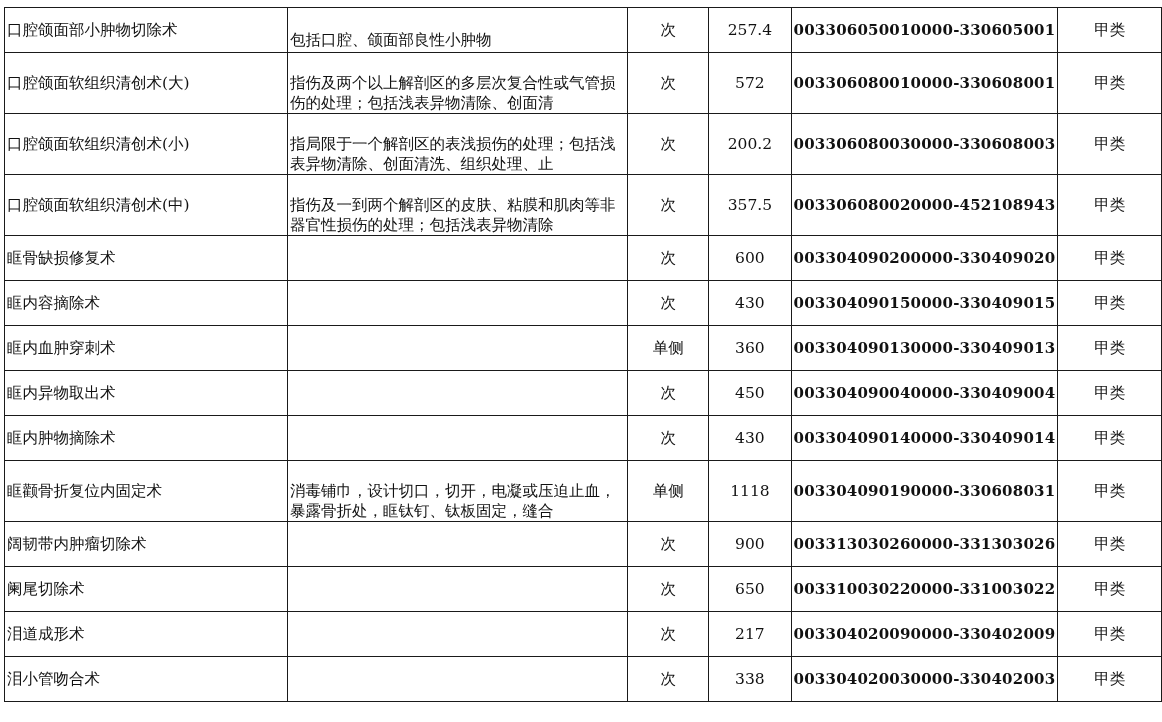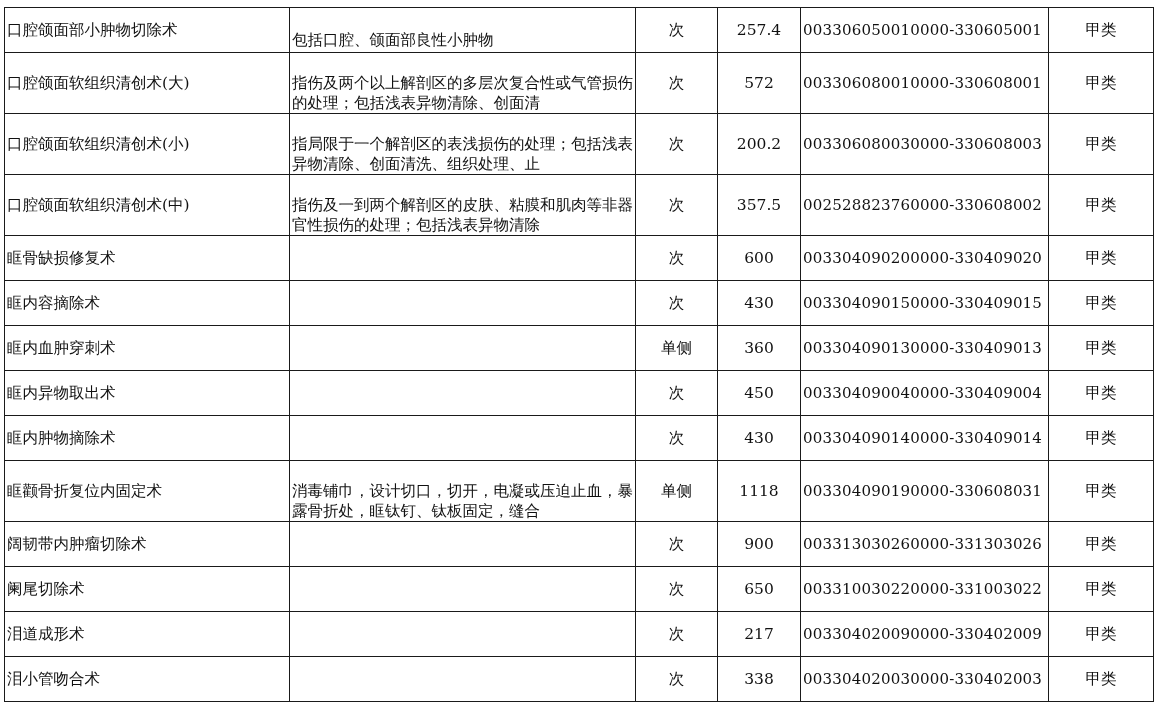--- a/index.html
+++ b/index.html
@@ -37,21 +37,21 @@
     col.c-desc { width: 346px; }
     col.c-unit { width: 82px; }
     col.c-price { width: 83px; }
     col.c-code { width: 248px; }
     col.c-cat { width: 105px; }
     td.name { text-align: left; margin-left: 48px; }
     td.desc { text-align: left; white-space: normal; font-size: 15.5px; }
     td.desc .clip { display: block; max-height: 40px; overflow: hidden; line-height: 20px; margin-top: 20px; }
     td.unit { text-align: center; }
     td.price { text-align: center; }
-    td.code { text-align: left; font-size: 15px; letter-spacing: 0.2px; }
+    td.code { text-align: left; font-size: 15px; letter-spacing: 0.2px; font-weight: bold; }
     td.cat { text-align: center; }
   </style>
 </head>
 <body>
 
 <div class="sheet">
   <table>
     <colgroup>
       <col class="c-name">
         <col class="c-desc">
@@ -91,21 +91,21 @@
     <td class="code">003306080030000-330608003</td>
     <td class="cat">甲类</td>
   </tr>
         <tr>
     <td class="name">口腔颌面软组织清创术(中)</td>
     <td class="desc">
             <span class="clip">指伤及一到两个解剖区的皮肤、粘膜和肌肉等非器官性损伤的处理；包括浅表异物清除</span>
           </td>
     <td class="unit">次</td>
     <td class="price">357.5</td>
-    <td class="code">002528823760000-330608002</td>
+    <td class="code">003306080020000-452108943</td>
     <td class="cat">甲类</td>
   </tr>
         <tr>
     <td class="name">眶骨缺损修复术</td>
     <td class="desc">
             <span class="clip"></span>
           </td>
     <td class="unit">次</td>
     <td class="price">600</td>
     <td class="code">003304090200000-330409020</td>

